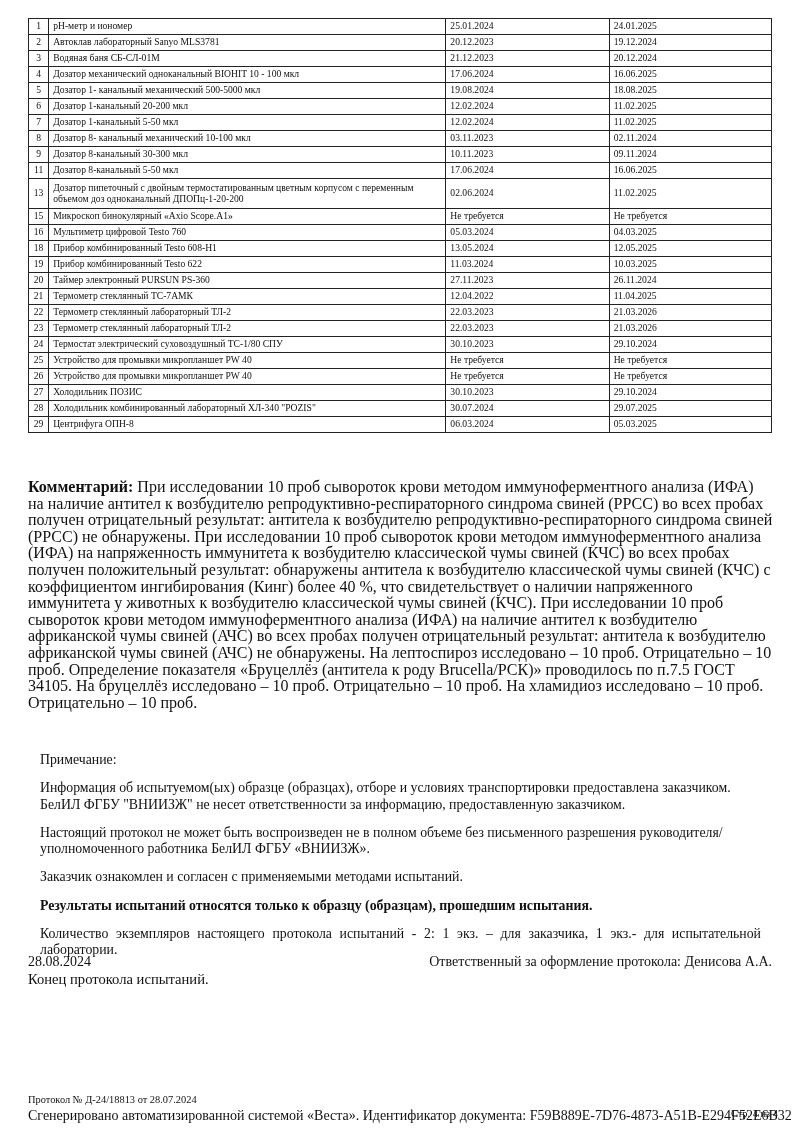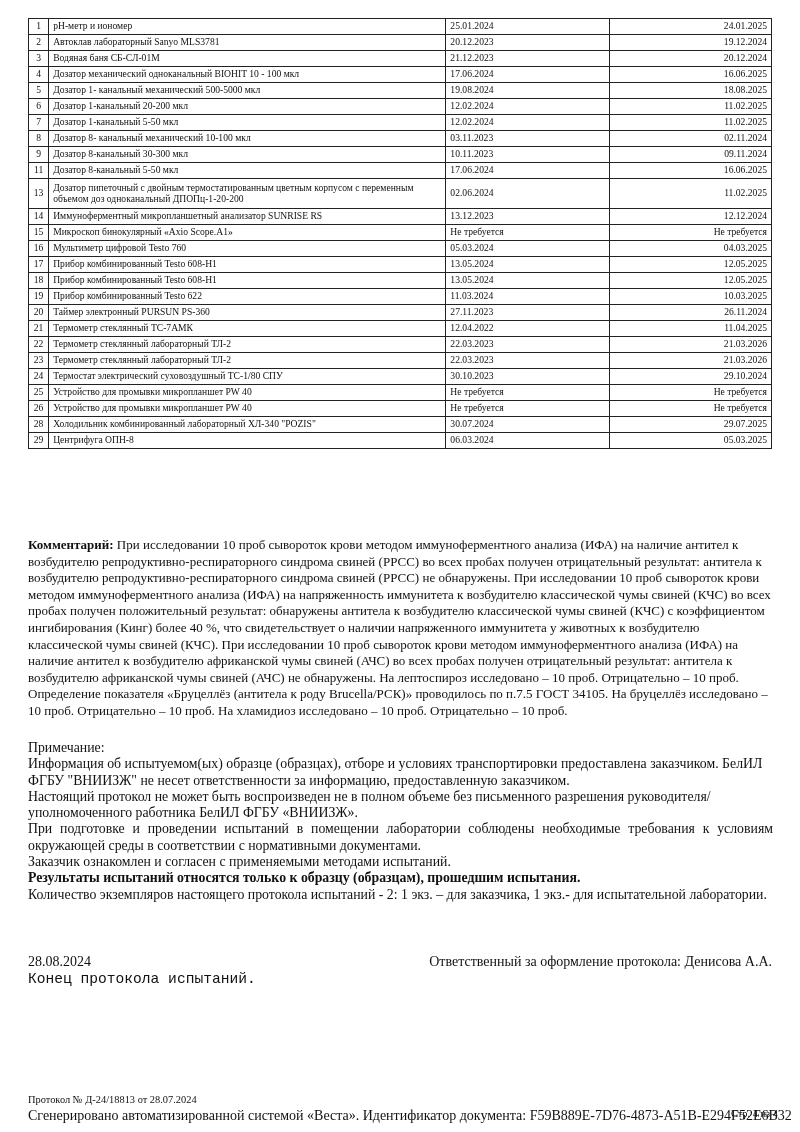--- a/index.html
+++ b/index.html
@@ -6,35 +6,35 @@
   body { width: 800px; height: 1132px; position: relative; overflow: hidden;
          font-family: "Liberation Serif", "DejaVu Serif", serif; color: #111; }
   .page { position: absolute; left: 0; top: 0; width: 800px; height: 1132px; }
 
   table.equip { position: absolute; left: 28px; top: 18px; width: 744px;
                 border-collapse: collapse; font-size: 9.6px; line-height: 1.1; }
   table.equip td { border: 1.3px solid #222; padding: 0 4px; height: 15px; vertical-align: middle; }
   table.equip td.num { width: 19px; text-align: center; padding: 0; }
   table.equip td.name { width: 385px; }
   table.equip td.d1 { width: 153px; }
-  table.equip td.d2 { width: 152px; text-align: right; }
+  table.equip td.d2 { width: 152px; text-align: left; }
   table.equip tr.tall td { height: 29px; }
 
-  .comment { position: absolute; left: 28px; top: 537px; width: 745px;
-             font-size: 13px; line-height: 16.6px; }
+  .comment { position: absolute; left: 28px; top: 479px; width: 745px;
+             font-size: 16px; line-height: 16.6px; }
   .comment b { font-weight: bold; }
 
   .note { position: absolute; left: 28px; top: 740px; width: 745px;
           font-size: 13.8px; line-height: 16.3px; }
-  .note p { margin: 0; }
+  .note p { margin: 12px; }
   .note .just { text-align: justify; text-align-last: left; }
   .note .bold { font-weight: bold; }
 
   .sig-date { position: absolute; left: 28px; top: 954px; font-size: 14px; }
-  .sig-end  { position: absolute; left: 28px; top: 971px; font-size: 14.6px; font-family: Liberation Mono, monospace; }
+  .sig-end  { position: absolute; left: 28px; top: 971px; font-size: 14.6px; }
   .sig-resp { position: absolute; right: 28px; top: 954px; font-size: 14px; }
 
   .footer1 { position: absolute; left: 28px; top: 1094px; font-size: 10.4px; }
   .footer2 { position: absolute; left: 28px; top: 1108px; font-size: 14px; }
   .footer-page { position: absolute; right: 22px; top: 1108px; font-size: 10.4px; }
 </style>
 </head>
 <body>
 
 <div class="page">
@@ -101,44 +101,32 @@
           <td class="d1">17.06.2024</td>
           <td class="d2">16.06.2025</td>
         </tr>
         <tr class="tall">
           <td class="num">13</td>
           <td class="name">Дозатор пипеточный с двойным термостатированным цветным корпусом с переменным объемом доз одноканальный ДПОПц-1-20-200</td>
           <td class="d1">02.06.2024</td>
           <td class="d2">11.02.2025</td>
         </tr>
         <tr>
-          <td class="num">14</td>
-          <td class="name">Иммуноферментный микропланшетный анализатор SUNRISE RS</td>
-          <td class="d1">13.12.2023</td>
-          <td class="d2">12.12.2024</td>
-        </tr>
-        <tr>
           <td class="num">15</td>
           <td class="name">Микроскоп бинокулярный «Axio Scope.A1»</td>
           <td class="d1">Не требуется</td>
           <td class="d2">Не требуется</td>
         </tr>
         <tr>
           <td class="num">16</td>
           <td class="name">Мультиметр цифровой Testo 760</td>
           <td class="d1">05.03.2024</td>
           <td class="d2">04.03.2025</td>
         </tr>
         <tr>
-          <td class="num">17</td>
-          <td class="name">Прибор комбинированный Testo 608-H1</td>
-          <td class="d1">13.05.2024</td>
-          <td class="d2">12.05.2025</td>
-        </tr>
-        <tr>
           <td class="num">18</td>
           <td class="name">Прибор комбинированный Testo 608-H1</td>
           <td class="d1">13.05.2024</td>
           <td class="d2">12.05.2025</td>
         </tr>
         <tr>
           <td class="num">19</td>
           <td class="name">Прибор комбинированный Testo 622</td>
           <td class="d1">11.03.2024</td>
           <td class="d2">10.03.2025</td>
@@ -179,20 +167,26 @@
           <td class="d1">Не требуется</td>
           <td class="d2">Не требуется</td>
         </tr>
         <tr>
           <td class="num">26</td>
           <td class="name">Устройство для промывки микропланшет PW 40</td>
           <td class="d1">Не требуется</td>
           <td class="d2">Не требуется</td>
         </tr>
         <tr>
+          <td class="num">27</td>
+          <td class="name">Холодильник ПОЗИС</td>
+          <td class="d1">30.10.2023</td>
+          <td class="d2">29.10.2024</td>
+        </tr>
+        <tr>
           <td class="num">28</td>
           <td class="name">Холодильник комбинированный лабораторный ХЛ-340 "POZIS"</td>
           <td class="d1">30.07.2024</td>
           <td class="d2">29.07.2025</td>
         </tr>
         <tr>
           <td class="num">29</td>
           <td class="name">Центрифуга ОПН-8</td>
           <td class="d1">06.03.2024</td>
           <td class="d2">05.03.2025</td>
@@ -201,21 +195,20 @@
   </table>
 
   <div class="comment">
     <b>Комментарий:</b><span> При исследовании 10 проб сывороток крови методом иммуноферментного анализа (ИФА) на наличие антител к возбудителю репродуктивно-респираторного синдрома свиней (РРСС) во всех пробах получен отрицательный результат: антитела к возбудителю репродуктивно-респираторного синдрома свиней (РРСС) не обнаружены. При исследовании 10 проб сывороток крови методом иммуноферментного анализа (ИФА) на напряженность иммунитета к возбудителю классической чумы свиней (КЧС) во всех пробах получен положительный результат: обнаружены антитела к возбудителю классической чумы свиней (КЧС) с коэффициентом ингибирования (Кинг) более 40 %, что свидетельствует о наличии напряженного иммунитета у животных к возбудителю классической чумы свиней (КЧС). При исследовании 10 проб сывороток крови методом иммуноферментного анализа (ИФА) на наличие антител к возбудителю африканской чумы свиней (АЧС) во всех пробах получен отрицательный результат: антитела к возбудителю африканской чумы свиней (АЧС) не обнаружены. На лептоспироз исследовано – 10 проб. Отрицательно – 10 проб. Определение показателя «Бруцеллёз (антитела к роду Brucella/РСК)» проводилось по п.7.5 ГОСТ 34105. На бруцеллёз исследовано – 10 проб. Отрицательно – 10 проб. На хламидиоз исследовано – 10 проб. Отрицательно – 10 проб.</span>
   </div>
 
   <div class="note">
     <p>Примечание:</p>
     <p>Информация об испытуемом(ых) образце (образцах), отборе и условиях транспортировки предоставлена заказчиком. БелИЛ ФГБУ "ВНИИЗЖ" не несет ответственности за информацию, предоставленную заказчиком.</p>
     <p>Настоящий протокол не может быть воспроизведен не в полном объеме без письменного разрешения руководителя/уполномоченного работника БелИЛ ФГБУ «ВНИИЗЖ».</p>
-    <p class="just">При подготовке и проведении испытаний в помещении лаборатории соблюдены необходимые требования к условиям окружающей среды в соответствии с нормативными документами.</p>
     <p>Заказчик ознакомлен и согласен с применяемыми методами испытаний.</p>
     <p class="bold">Результаты испытаний относятся только к образцу (образцам), прошедшим испытания.</p>
     <p class="just">Количество экземпляров настоящего протокола испытаний - 2: 1 экз. – для заказчика, 1 экз.- для испытательной лаборатории.</p>
   </div>
 
   <div class="sig-date">28.08.2024</div>
   <div class="sig-resp">Ответственный за оформление протокола: Денисова А.А.</div>
   <div class="sig-end">Конец протокола испытаний.</div>
 
   <div class="footer1">Протокол № Д-24/18813 от 28.07.2024</div>

